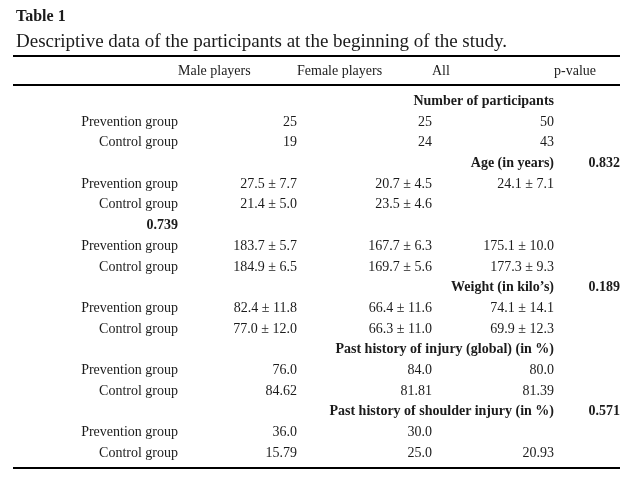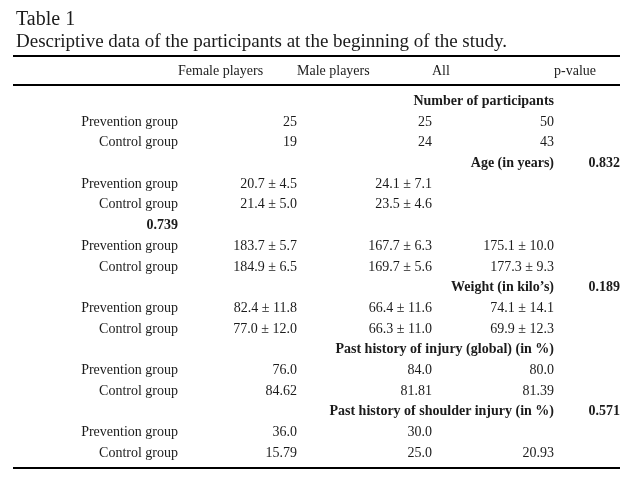--- a/index.html
+++ b/index.html
@@ -11,22 +11,22 @@
   .page {
     position: relative;
     width: 634px; height: 490px;
     font-family: "Liberation Serif", "DejaVu Serif", serif;
     color: #1b1b1b;
     -webkit-font-smoothing: antialiased;
   }
   .title {
     position: absolute;
     left: 16px; top: 7px;
-    font-size: 20px;
-    font-weight: 400;
+    font-size: 16px;
+    font-weight: 700;
   }
   .caption {
     position: absolute;
     left: 16px; top: 30px;
     font-size: 19px;
   }
   .tbl {
     position: absolute;
     left: 13px; top: 55px;
     width: 607px;
@@ -65,22 +65,22 @@
 </head>
 <body>
 
 <div class="page">
   <div class="title">Table 1</div>
   <div class="caption">Descriptive data of the participants at the beginning of the study.</div>
 
   <div class="tbl">
     <div class="thead">
       <div></div>
+      <div>Male players</div>
       <div>Female players</div>
-      <div>Male players</div>
       <div>All</div>
       <div>p-value</div>
     </div>
     <div class="tbody">
         <div class="row section">
           <div class="sec">Number of participants</div>
           <div class="pcell"></div>
         </div>
         <div class="row">
           <div class="lbl">Prevention group</div>
@@ -95,20 +95,21 @@
           <div>24</div>
           <div>43</div>
           <div class="pcell"></div>
         </div>
         <div class="row section">
           <div class="sec">Age (in years)</div>
           <div class="pcell">0.832</div>
         </div>
         <div class="row">
           <div class="lbl">Prevention group</div>
+          <div>27.5 ± 7.7</div>
           <div>20.7 ± 4.5</div>
           <div>24.1 ± 7.1</div>
           <div class="pcell"></div>
         </div>
         <div class="row">
           <div class="lbl">Control group</div>
           <div>21.4 ± 5.0</div>
           <div>23.5 ± 4.6</div>
           <div class="pcell"></div>
         </div>

